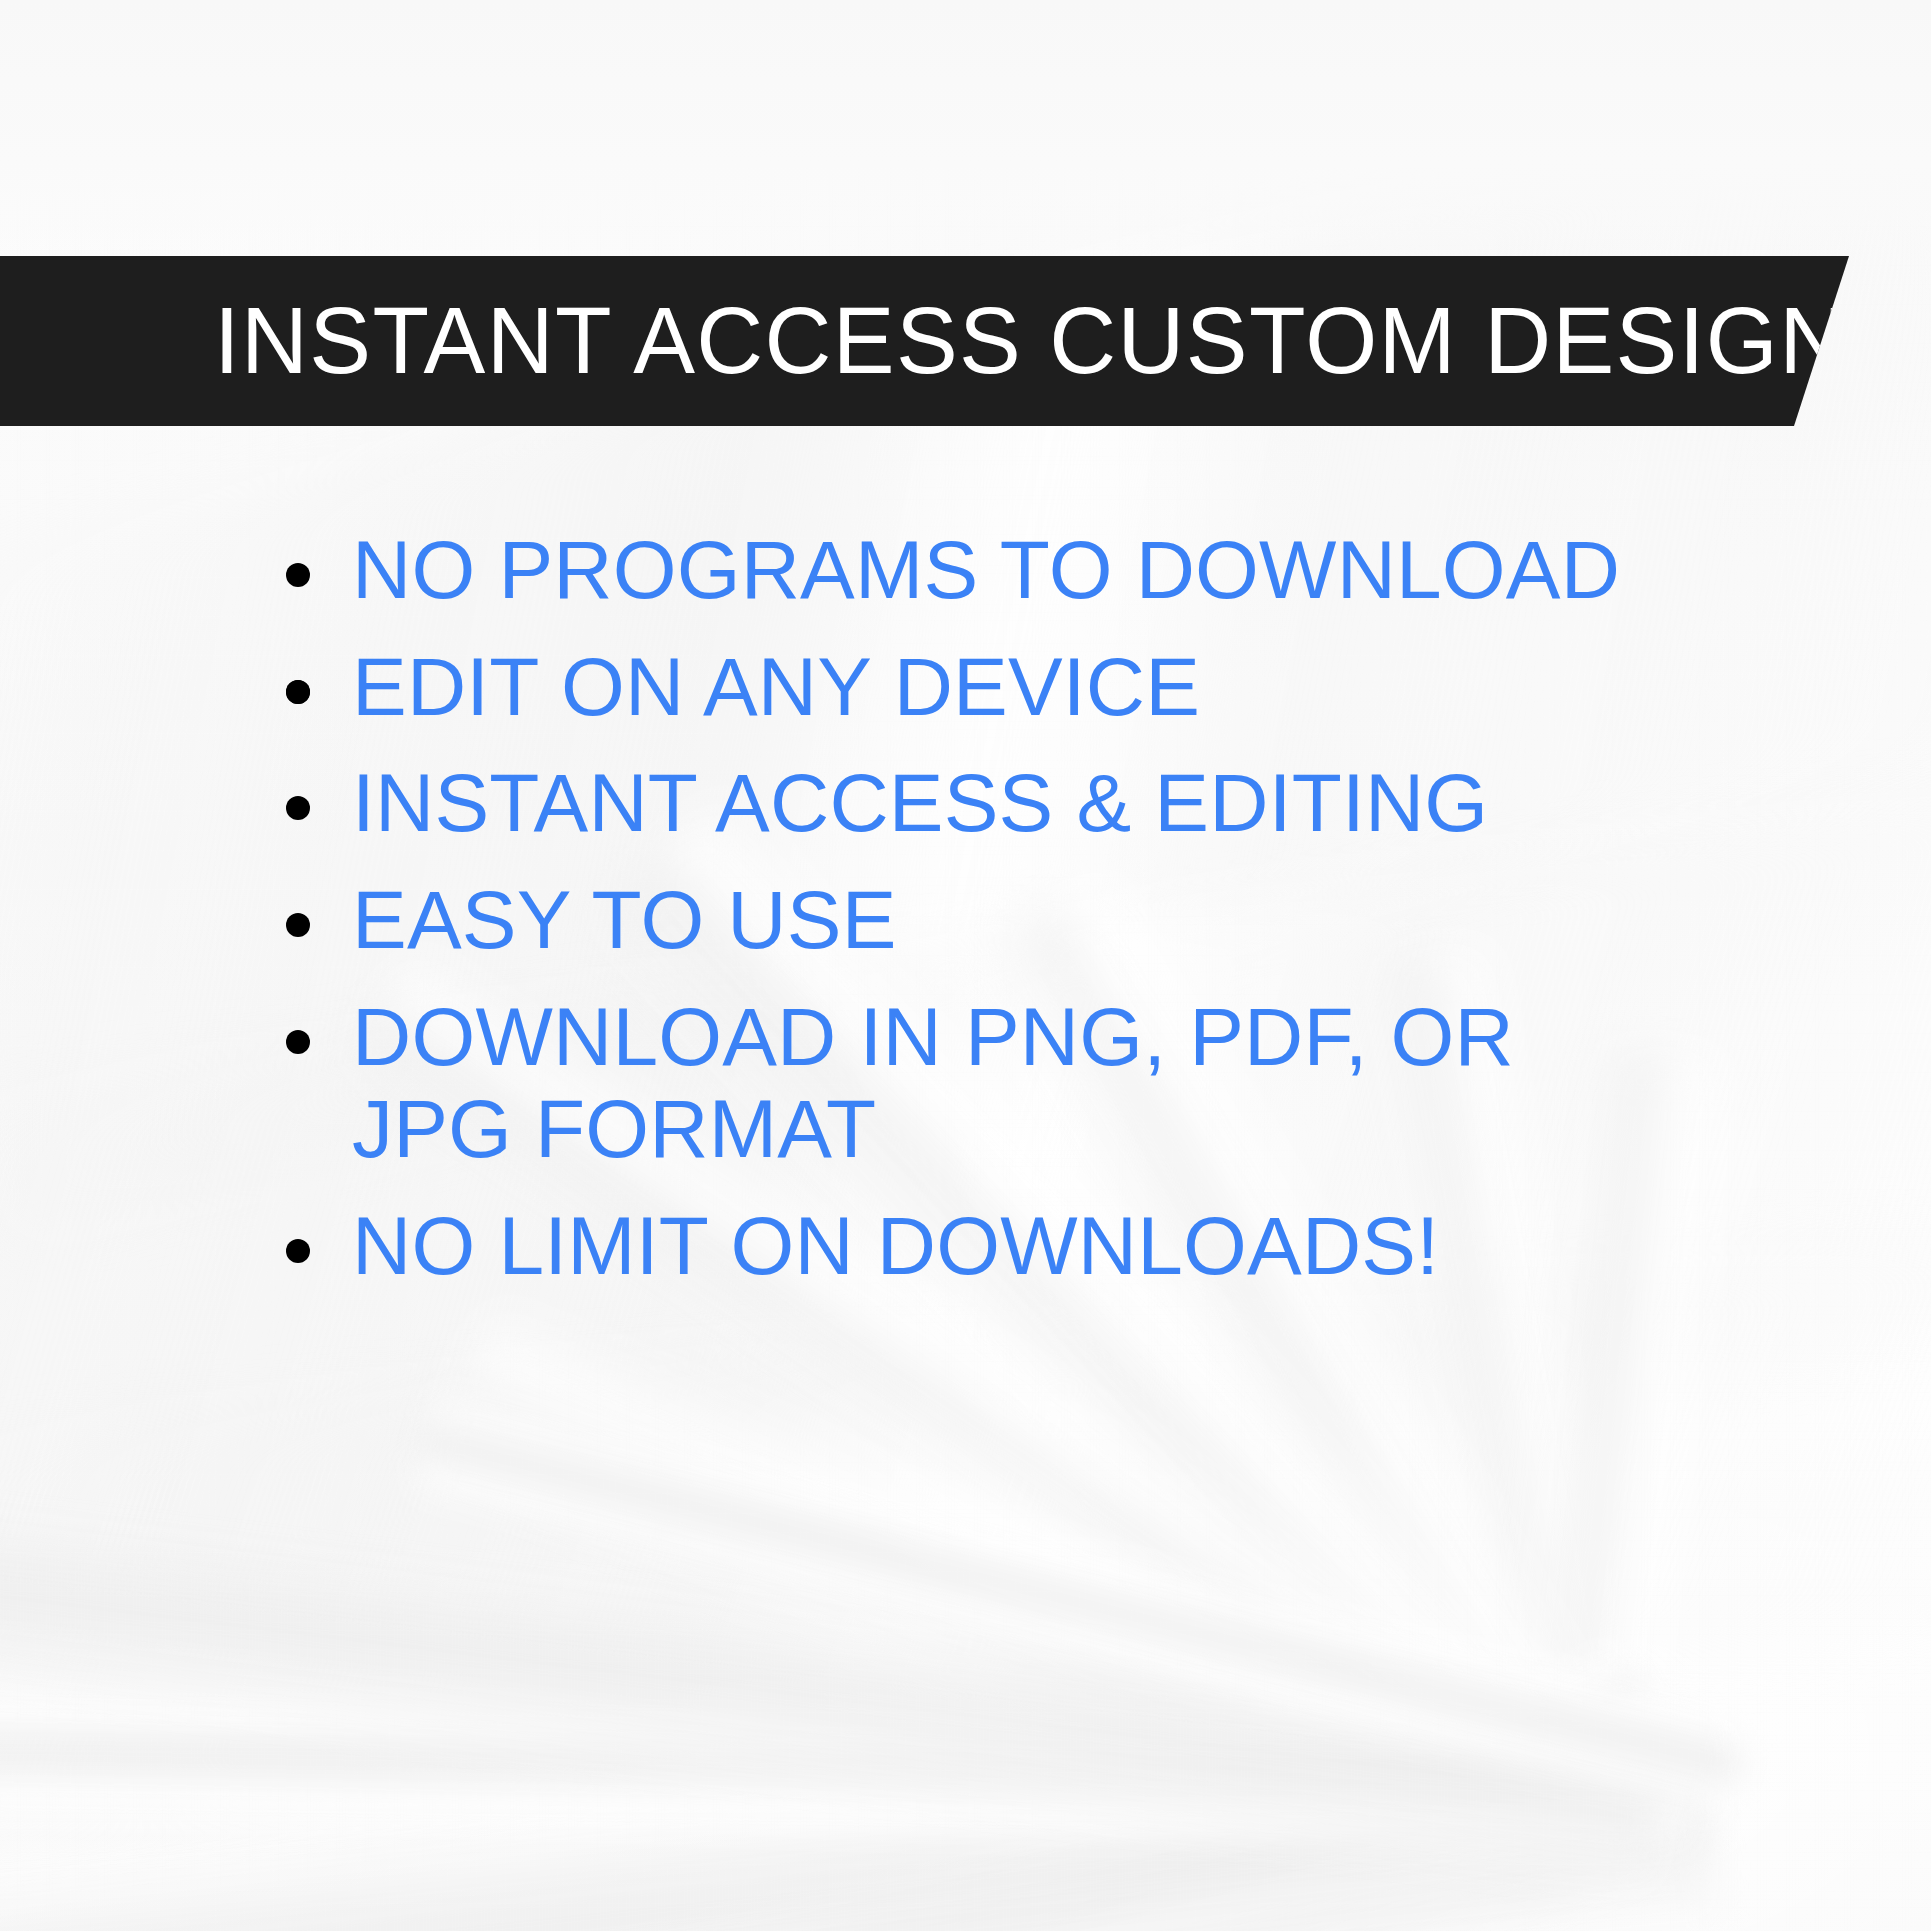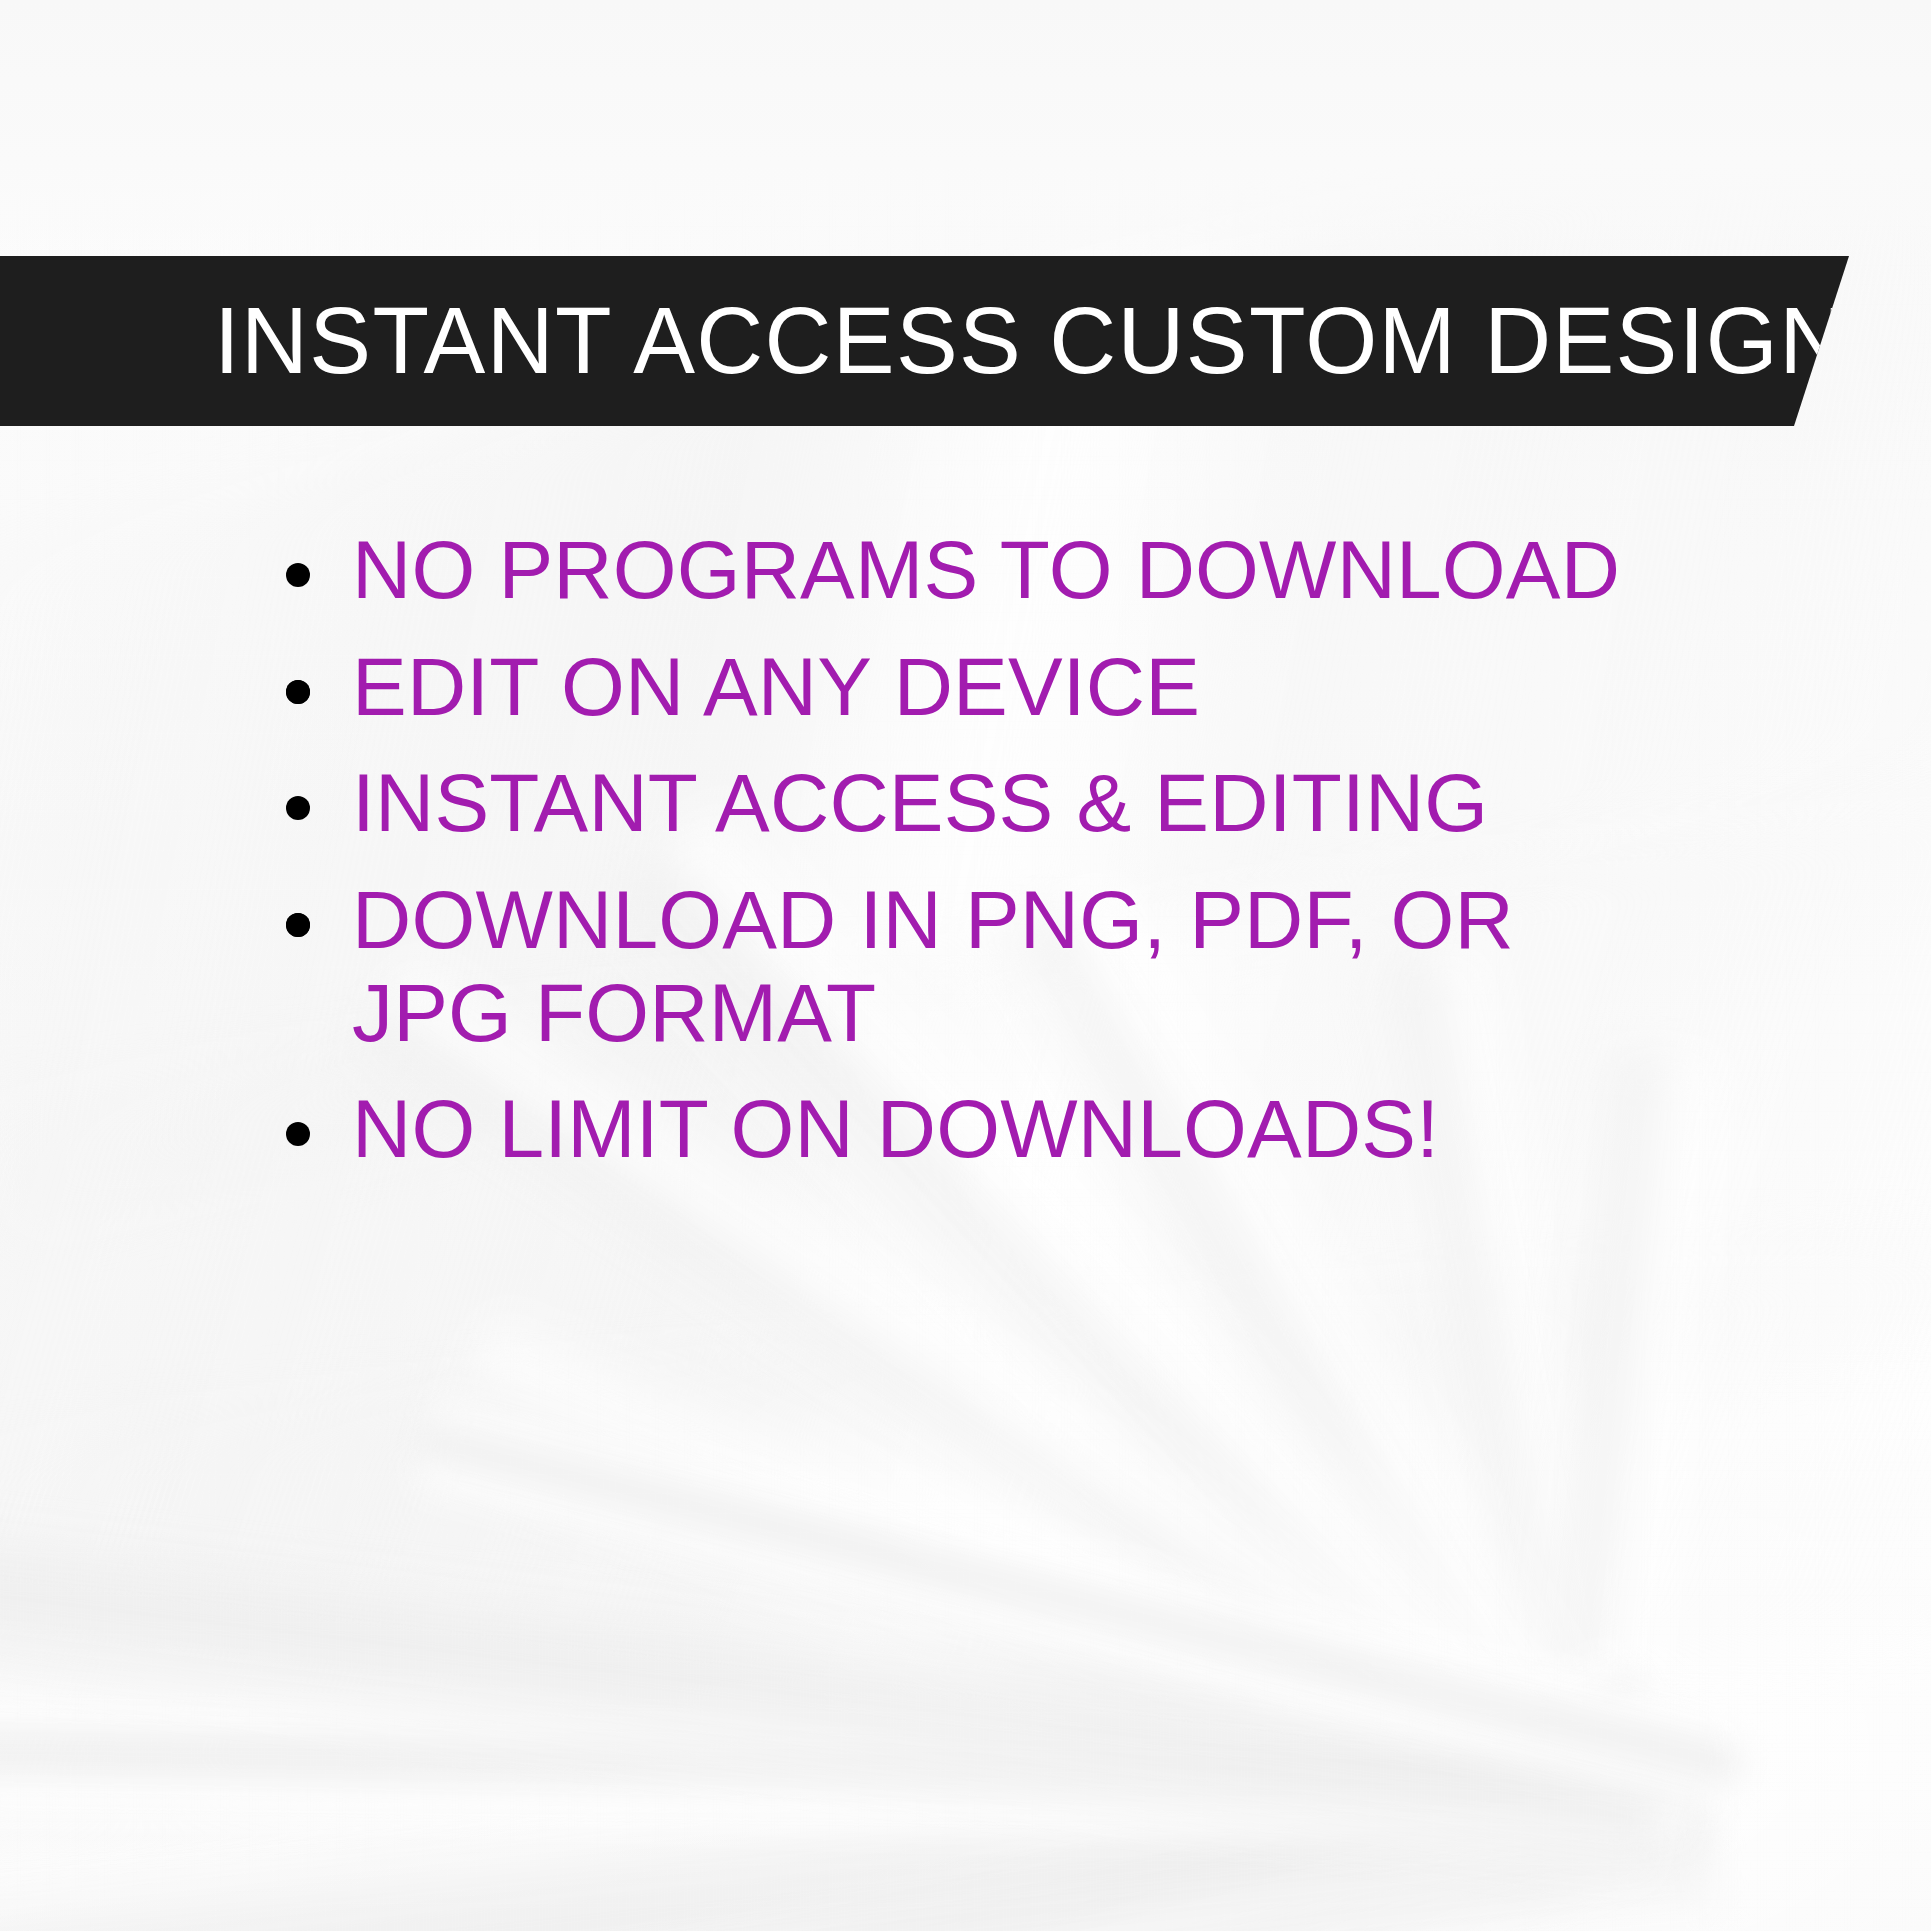--- a/index.html
+++ b/index.html
@@ -147,21 +147,21 @@
     width: 1352px;
     margin: 0;
     padding: 0;
     list-style: none;
   }
 
   .feature-item {
     position: relative;
     padding-left: 70px;
     margin: 0 0 24px 0;
-    color: #a21caf;
+    color: #3b82f6;
     font-family: "Liberation Sans", sans-serif;
     font-size: 82px;
     font-weight: 400;
     line-height: 1.13;
     letter-spacing: 0.2px;
     white-space: normal;
   }
 
   .feature-item:last-child { margin-bottom: 0; margin-top: 18px; }
 
@@ -222,20 +222,21 @@
     <li class="feature-item">
       <span class="bullet-dot"></span>
       <span class="feature-text">EDIT ON ANY DEVICE</span>
     </li>
     <li class="feature-item">
       <span class="bullet-dot"></span>
       <span class="feature-text">INSTANT ACCESS &amp; EDITING</span>
     </li>
     <li class="feature-item">
       <span class="bullet-dot"></span>
+      <span class="feature-text">EASY TO USE</span>
     </li>
     <li class="feature-item">
       <span class="bullet-dot"></span>
       <span class="feature-text">DOWNLOAD IN PNG, PDF, OR JPG FORMAT</span>
     </li>
     <li class="feature-item">
       <span class="bullet-dot"></span>
       <span class="feature-text">NO LIMIT ON DOWNLOADS!</span>
     </li>
   </ul>

